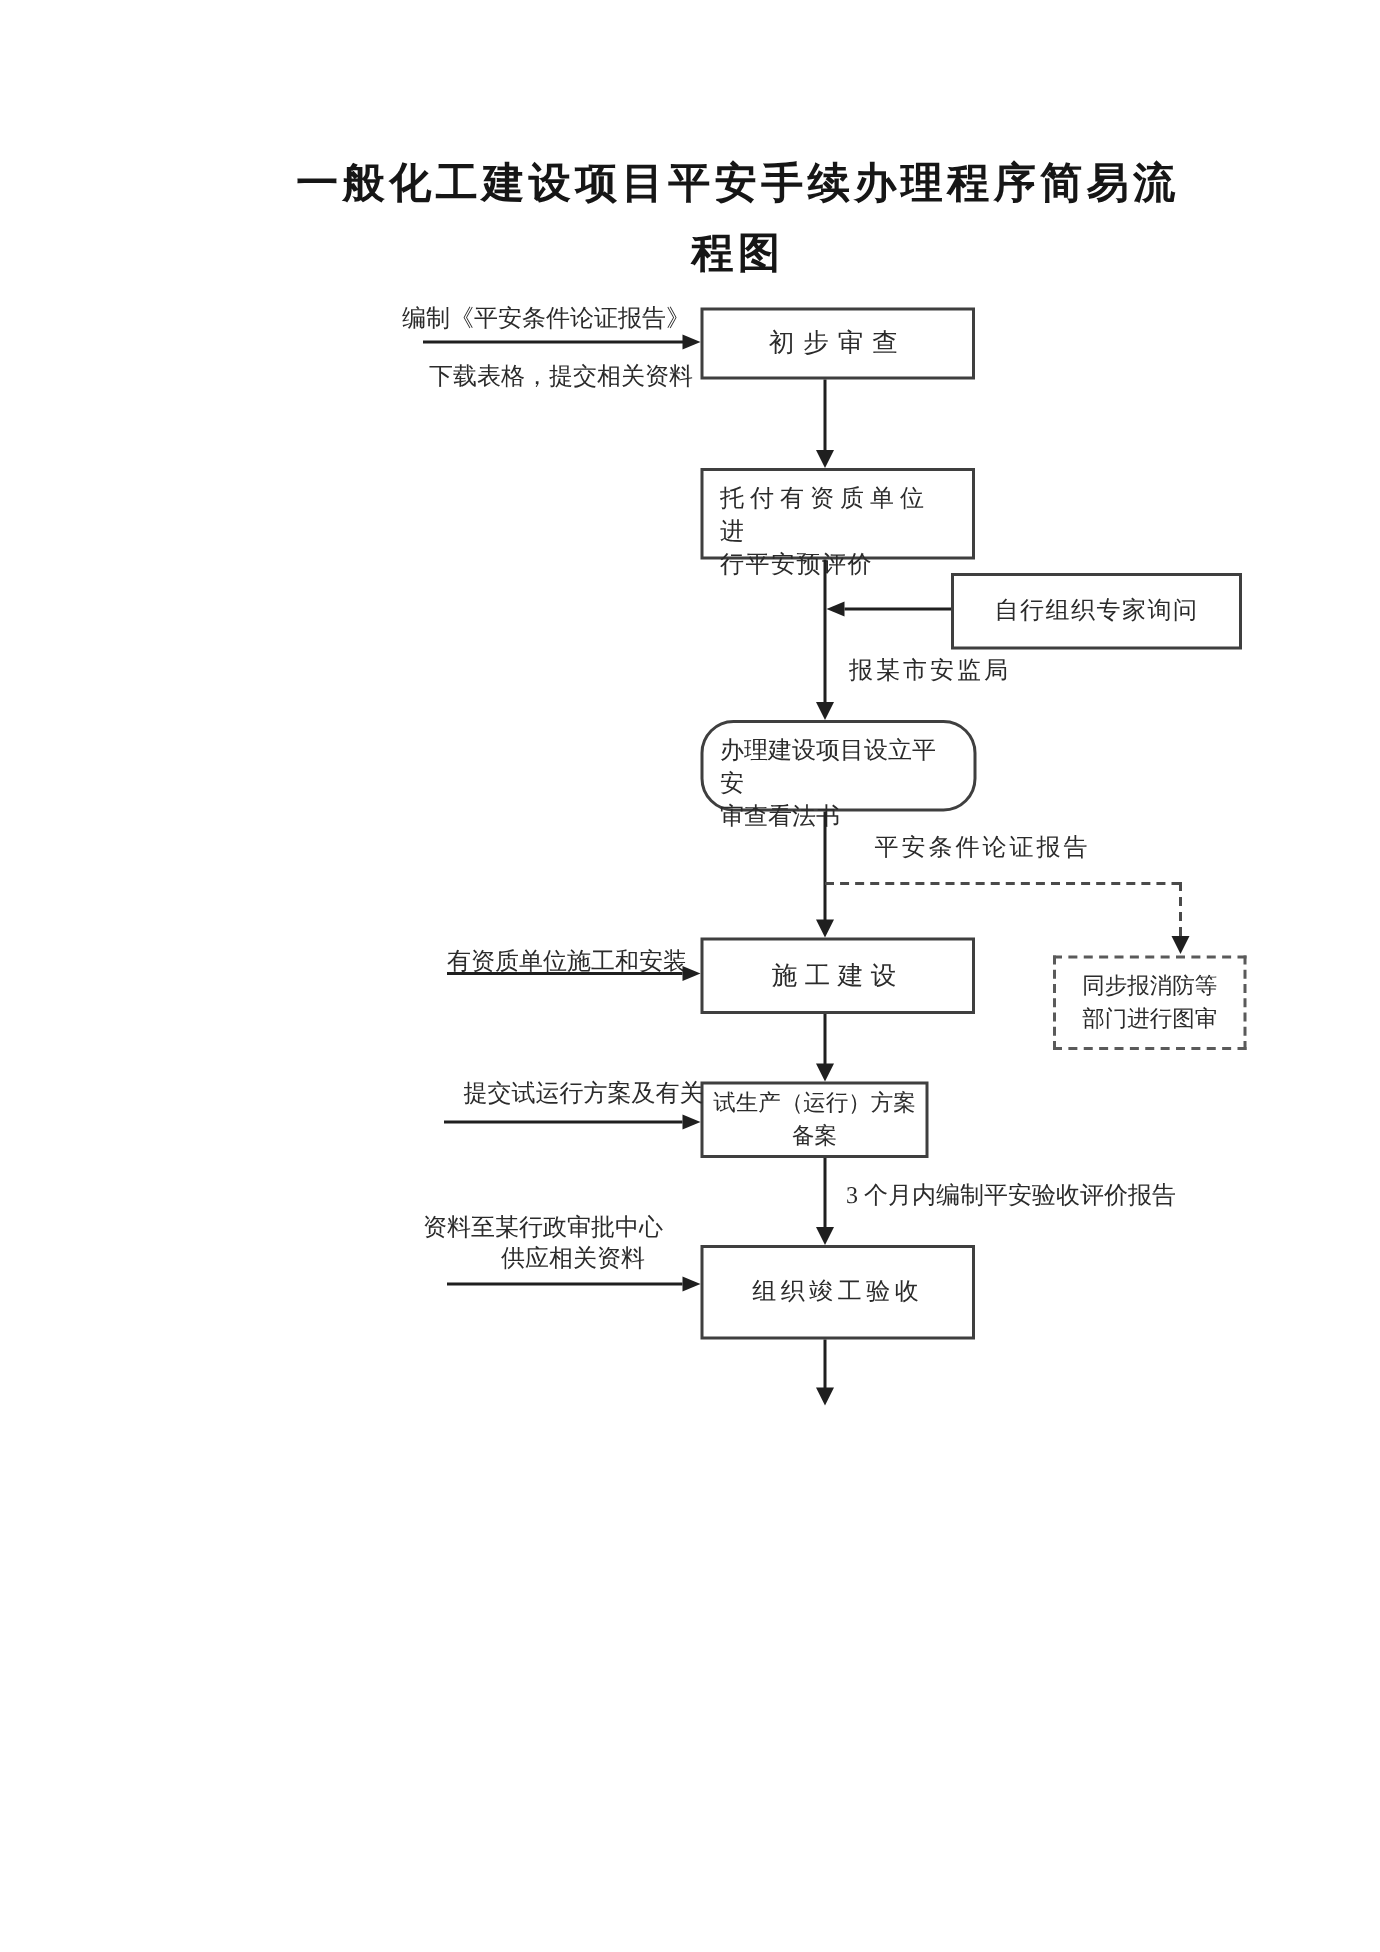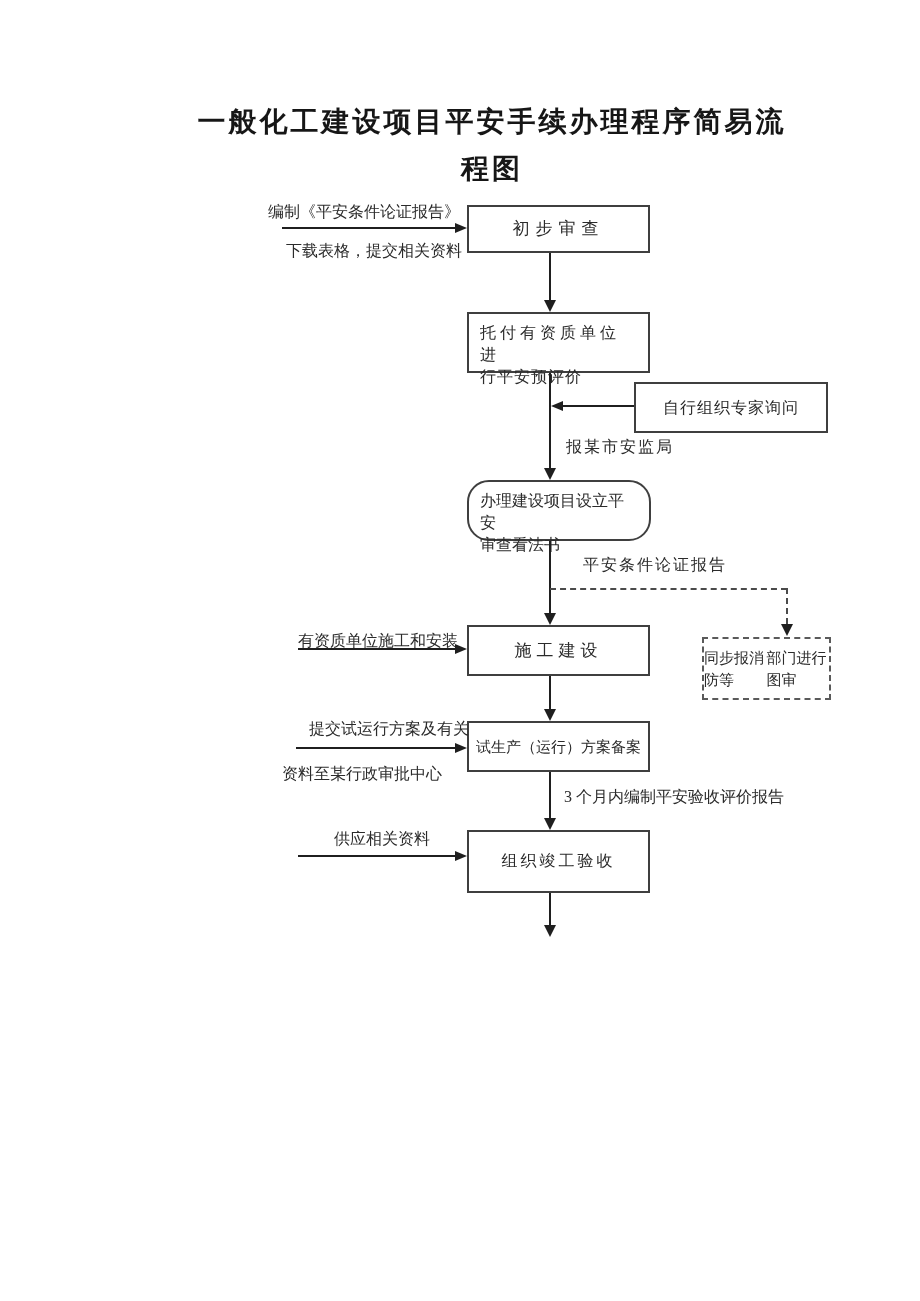--- a/index.html
+++ b/index.html
@@ -32,21 +32,21 @@
     line-height:22px;
     color:#2b2b2b;
   }
   .fbox.center{
     display:flex;align-items:center;justify-content:center;
     text-align:center;
   }
   .fbox.multi{padding:8px 11px;}
   .fbox.dashedbox{
     border:2px dashed #5a5a5a;
-    display:flex;flex-direction:row;align-items:center;justify-content:center;
+    display:flex;flex-direction:column;align-items:center;justify-content:center;
     font-size:15px;
   }
   .lbl{
     position:absolute;
     font-size:16px;
     white-space:nowrap;
     color:#2b2b2b;
   }
   .hline{position:absolute;height:2px;background:#1f1f1f;}
   .vline{position:absolute;width:2px;background:#1f1f1f;}
@@ -87,41 +87,41 @@
 
   <div class="fbox multi" style="left:435px;top:480px;width:184px;height:61px;border-radius:22px;">
     <div>办理建设项目设立平安</div>
     <div>审查看法书</div>
   </div>
 
   <div class="fbox center ls5" style="left:435px;top:625px;width:183px;height:51px;font-size:17px;">
     <span>施工建设</span>
   </div>
 
-  <div class="fbox center" style="left:435px;top:721px;width:183px;height:51px;font-size:15px;">
+  <div class="fbox center" style="left:435px;top:721px;width:152px;height:51px;font-size:15px;">
     <span>试生产（运行）方案备案</span>
   </div>
 
   <div class="fbox center ls3" style="left:435px;top:830px;width:183px;height:63px;">
     <span>组织竣工验收</span>
   </div>
 
 
   <div class="fbox dashedbox" style="left:670px;top:637px;width:129px;height:63px;">
     <div>同步报消防等</div>
     <div>部门进行图审</div>
   </div>
 
   <div class="lbl" style="left:236px;top:202px;">编制《平安条件论证报告》</div>
   <div class="lbl" style="left:254px;top:241px;">下载表格，提交相关资料</div>
   <div class="lbl" style="left:534px;top:437px;letter-spacing:2px;">报某市安监局</div>
   <div class="lbl" style="left:551px;top:555px;letter-spacing:2px;">平安条件论证报告</div>
   <div class="lbl" style="left:266px;top:631px;">有资质单位施工和安装</div>
   <div class="lbl" style="left:277px;top:719px;">提交试运行方案及有关</div>
-  <div class="lbl" style="left:250px;top:764px;">资料至某行政审批中心</div>
+  <div class="lbl" style="left:250px;top:808px;">资料至某行政审批中心</div>
   <div class="lbl" style="left:532px;top:787px;text-align:right;">3 个月内编制平安验收评价报告</div>
   <div class="lbl" style="left:302px;top:829px;">供应相关资料</div>
 
   <div class="hline" style="left:250px;top:227px;width:175px;"></div>
   <div class="tri tri-right" style="left:423px;top:223px;"></div>
 
   <div class="hline" style="left:266px;top:648px;width:157px;"></div>
   <div class="tri tri-right" style="left:423px;top:644px;"></div>
 
   <div class="hline" style="left:264px;top:747px;width:159px;"></div>

